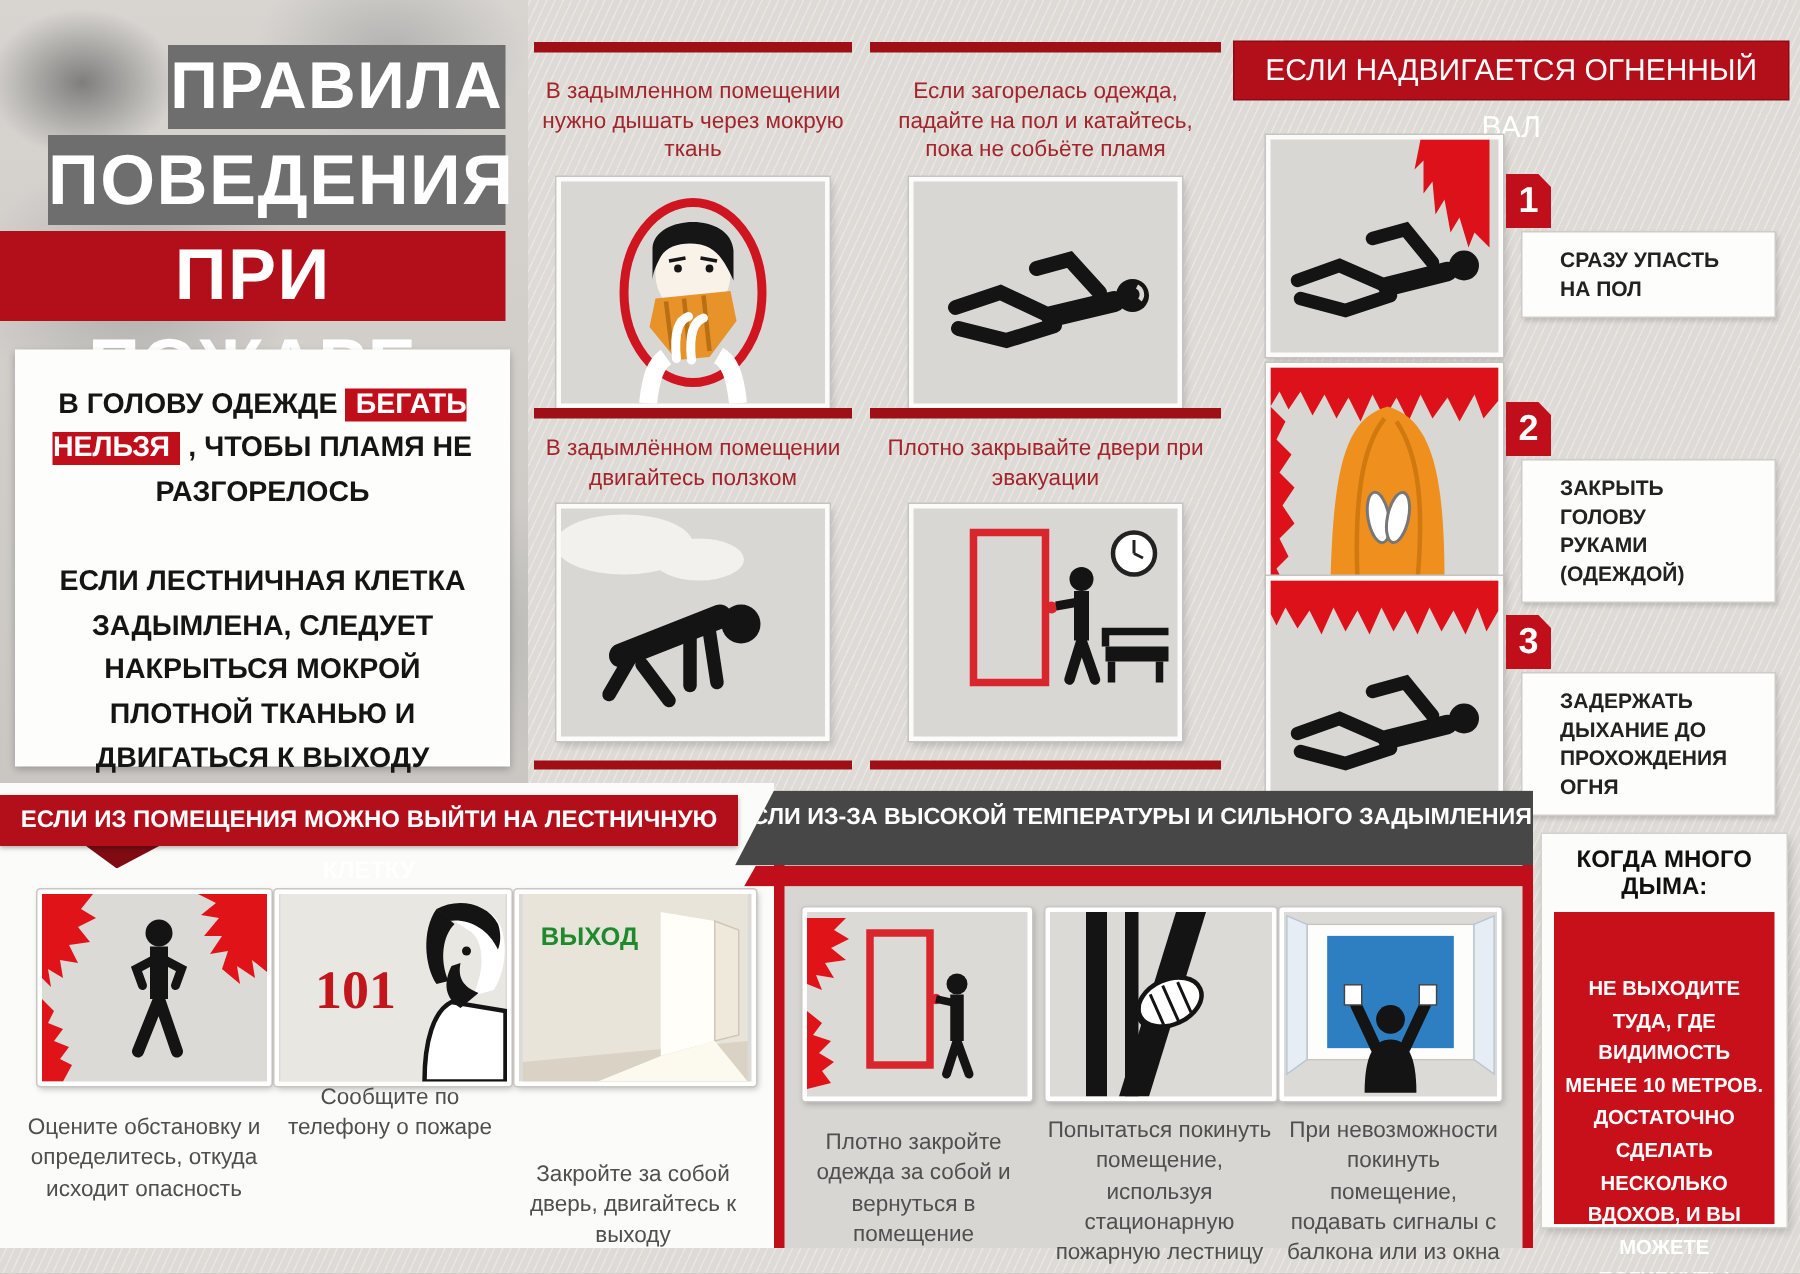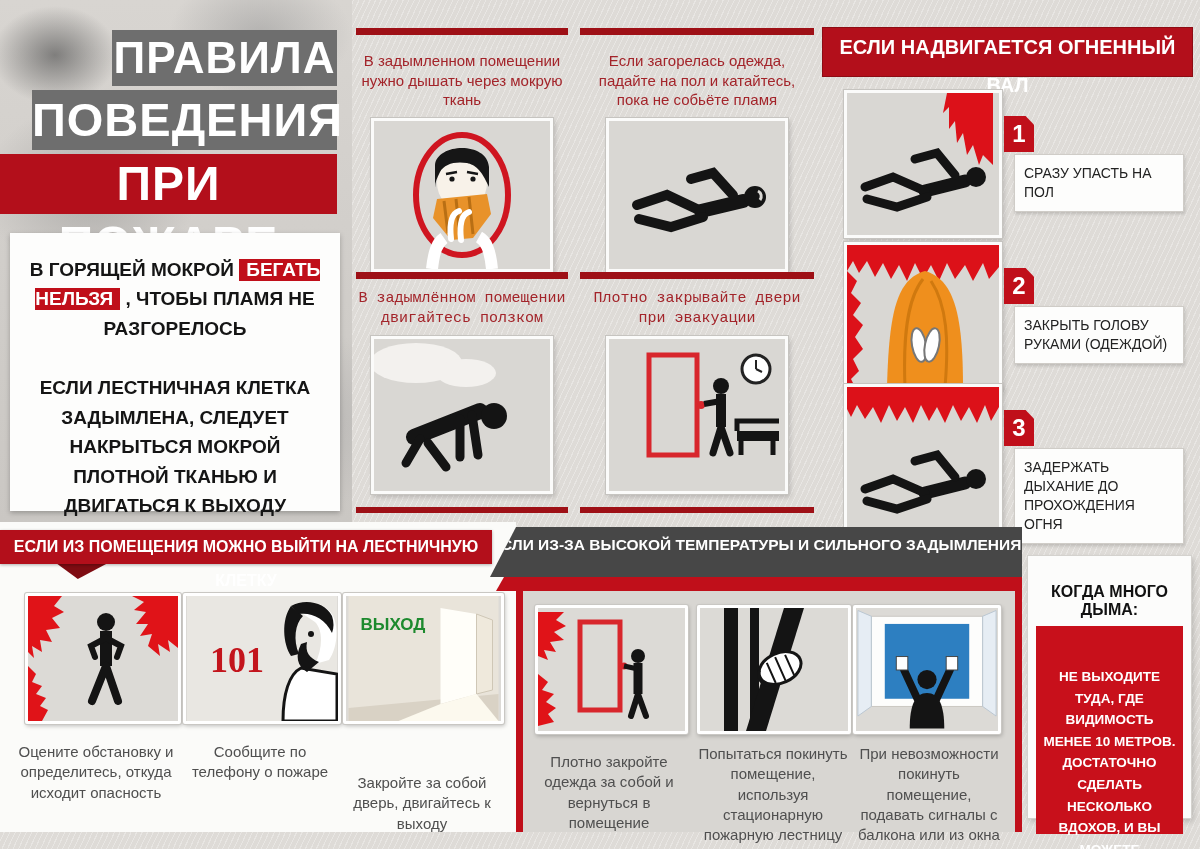--- a/index.html
+++ b/index.html
@@ -42,59 +42,59 @@
   .tip3 { left:224px; top:244px; width:234px; }
   .tip-bar { height:7px; background:#9e1016; }
   .tip-cap { margin:16px 2px 0; color:#a3242a; font-size:15px; line-height:1.3; text-align:center; }
   .imgbox {
     background:#d9d7d3; border:3px solid #fbfbfa;
     box-shadow:0 0 0 1px #c6c4c0, 2px 3px 5px rgba(0,0,0,.18);
   }
   .tip .imgbox { width:176px; height:148px; margin:8px auto 0; }
   .tip2 .imgbox, .tip3 .imgbox { height:152px; }
   .tip-endbar { height:6px; background:#9e1016; margin-top:13px; }
-  .tip2 .tip-cap, .tip3 .tip-cap { margin-top:10px; margin-bottom:4px;font-family:Liberation Mono, monospace; }
+  .tip2 .tip-cap, .tip3 .tip-cap { margin-top:10px; margin-bottom:4px; }
   
   .fw { position:absolute; left:818px; top:28px; width:380px; height:492px; }
   .fw-header {
-    margin-left:5px; width:369px; height:48px; background:#b30f1b; color:#fff;
-    font-weight:bold; font-size:20px; line-height:38px; text-align:center;
+    margin-left:5px; width:369px; height:38px; background:#b30f1b; color:#fff;
+    font-weight:normal; font-size:20px; line-height:38px; text-align:center;
     box-shadow:0 0 0 1px #8d0c14;
   }
   .fw-step { position:absolute; left:0; width:380px; height:144px; }
   .fw-s1 { top:62px; } .fw-s2 { top:214px; } .fw-s3 { top:356px; }
   .fw-img { position:absolute; left:26px; top:0; width:152px; height:142px; }
   .fw-num {
     position:absolute; left:186px; top:26px; width:30px; height:36px;
     background:#c00f1a; color:#fff; font-size:24px; font-weight:bold;
     text-align:center; line-height:36px;
     clip-path:polygon(0 0,72% 0,100% 24%,100% 100%,0 100%);
   }
   .fw-label {
     position:absolute; left:196px; top:64px; width:170px; box-sizing:border-box;
     background:#fdfdfc; border:1px solid #cfccc7; box-shadow:1px 2px 3px rgba(0,0,0,.15);
-    padding:9px 9px; font-size:14px; font-weight:normal; line-height:1.35; color:#222;
+    padding:9px 25px; font-size:14px; font-weight:bold; line-height:1.35; color:#222;
   }
   
   .bl-panel { position:absolute; left:0; top:522px; width:516px; height:310px; background:#fbfbf9; }
   .bl-ribbon {
     position:absolute; left:0; top:530px; width:492px; height:34px; background:#b30f1b;
     color:#fff; font-size:16px; font-weight:bold; line-height:34px; text-align:center; z-index:3;
     box-shadow:0 1px 3px rgba(0,0,0,.3);
   }
   .bl-fold { position:absolute; left:56px; top:563px; width:52px; height:16px; background:#7e0c12;
     clip-path:polygon(0 0,100% 0,42% 100%); z-index:2; }
   .photo { position:absolute; background:#dcdad6; border:3px solid #fff;
     box-shadow:0 0 0 1px #c9c7c3, 1px 2px 4px rgba(0,0,0,.25); border-radius:2px; }
   .bl-img1 { left:25px;  top:593px; width:150px; height:125px; }
   .bl-img2 { left:183px; top:593px; width:152px; height:125px; }
   .bl-img3 { left:343px; top:593px; width:155px; height:125px; }
   .cap { position:absolute; color:#4f4f4f; font-size:15px; line-height:1.35; text-align:center; }
   .bl-cap1 { left:12px;  top:742px; width:168px; }
-  .bl-cap2 { left:180px; top:742px; width:160px;text-align:center; }
+  .bl-cap2 { left:180px; top:722px; width:160px;text-align:center; }
   .bl-cap3 { left:338px; top:742px; width:168px;margin-top:31px; }
   
   .bm-panel { position:absolute; left:516px; top:560px; width:506px; height:272px;
     background:#d8d6d2; border-left:7px solid #c00f1a; border-right:7px solid #c00f1a; box-sizing:border-box; }
   .bm-banner {
     position:absolute; left:490px; top:527px; width:532px; height:50px; background:#474747;
     clip-path:polygon(26px 0,100% 0,100% 100%,0 100%);
     color:#fff; text-align:center; font-weight:bold; font-size:15.5px; line-height:1.38;
     padding-top:7px; box-sizing:border-box; z-index:4;
   }
@@ -102,37 +102,37 @@
     clip-path:polygon(8px 0,100% 0,100% 100%,0 100%); z-index:4; }
   .bm-img1 { left:535px; top:605px; width:147px; height:123px; }
   .bm-img2 { left:697px; top:605px; width:148px; height:123px; }
   .bm-img3 { left:853px; top:605px; width:142px; height:123px; }
   .bm-cap1 { left:528px; top:752px; width:162px; }
   .bm-cap2 { left:695px; top:744px; width:156px; }
   .bm-cap3 { left:854px; top:744px; width:150px; }
   
   .br-box { position:absolute; left:1028px; top:556px; width:163px; height:262px;
     background:#fcfcfb; box-shadow:0 0 0 1px #d4d2ce, 2px 3px 6px rgba(0,0,0,.2); }
-  .br-header { padding:27px 2px 7px; text-align:center; font-weight:bold; font-size:16px; color:#111; }
+  .br-header { padding:9px 2px 7px; text-align:center; font-weight:bold; font-size:16px; color:#111; }
   .br-red { margin:0 8px; height:208px; background:#c8101b; color:#fff; text-align:center;
     font-weight:bold; font-size:13.5px; line-height:1.6; padding:40px 7px 0; box-sizing:border-box; }
   svg { display:block; }
 </style>
 </head>
 <body>
 
 <div class="poster">
 
   <div class="smoke"></div>
   <div class="title-box title2">ПОВЕДЕНИЯ</div>
   <div class="title-box title1">ПРАВИЛА</div>
   <div class="title-box title3">ПРИ ПОЖАРЕ</div>
 
   <div class="info-panel">
-    <div class="info-p1"><span>В ГОРЯЩЕЙ МОКРОЙ </span><span class="hl">БЕГАТЬ НЕЛЬЗЯ</span><span> , ЧТОБЫ ПЛАМЯ НЕ РАЗГОРЕЛОСЬ</span></div>
+    <div class="info-p1"><span>В ГОЛОВУ ОДЕЖДЕ </span><span class="hl">БЕГАТЬ НЕЛЬЗЯ</span><span> , ЧТОБЫ ПЛАМЯ НЕ РАЗГОРЕЛОСЬ</span></div>
     <div class="info-p2">ЕСЛИ ЛЕСТНИЧНАЯ КЛЕТКА ЗАДЫМЛЕНА, СЛЕДУЕТ НАКРЫТЬСЯ МОКРОЙ ПЛОТНОЙ ТКАНЬЮ И ДВИГАТЬСЯ К ВЫХОДУ ПРИГНУВШИСЬ ИЛИ ПОЛЗКОМ</div>
   </div>
 
   <div class="tips">
 
     <div class="tip tip0">
       <div class="tip-bar"></div>
       <div class="tip-cap">В задымленном помещении нужно дышать через мокрую ткань</div>
       <div class="imgbox">
         <svg viewBox="0 0 176 148" width="100%" height="100%">

